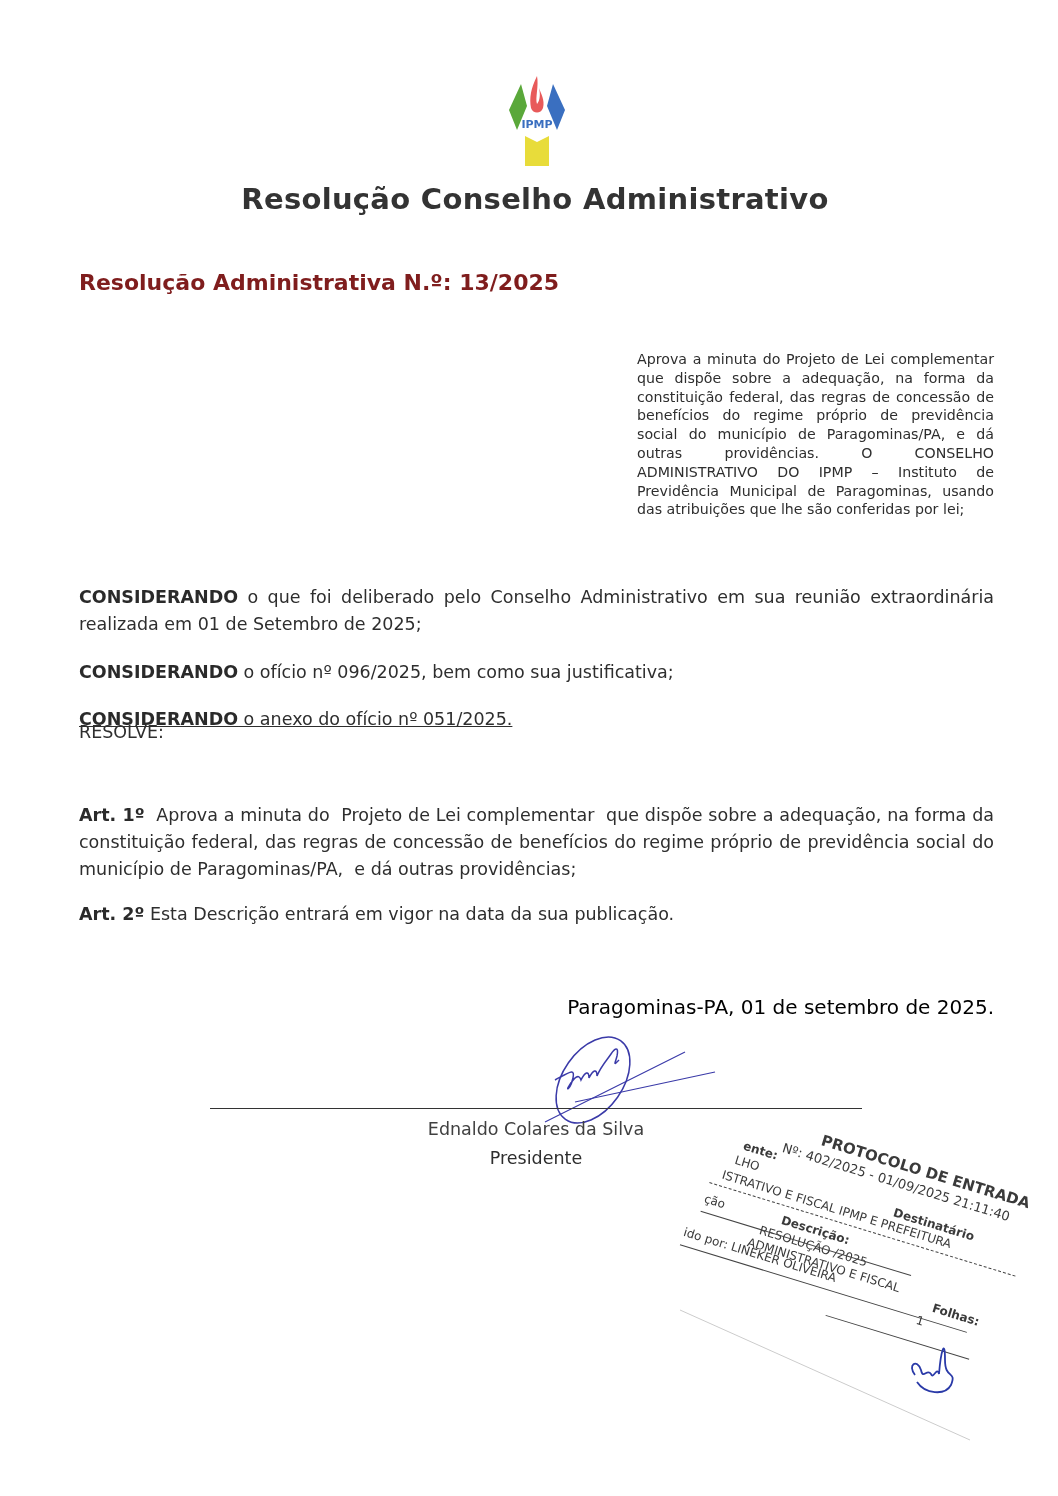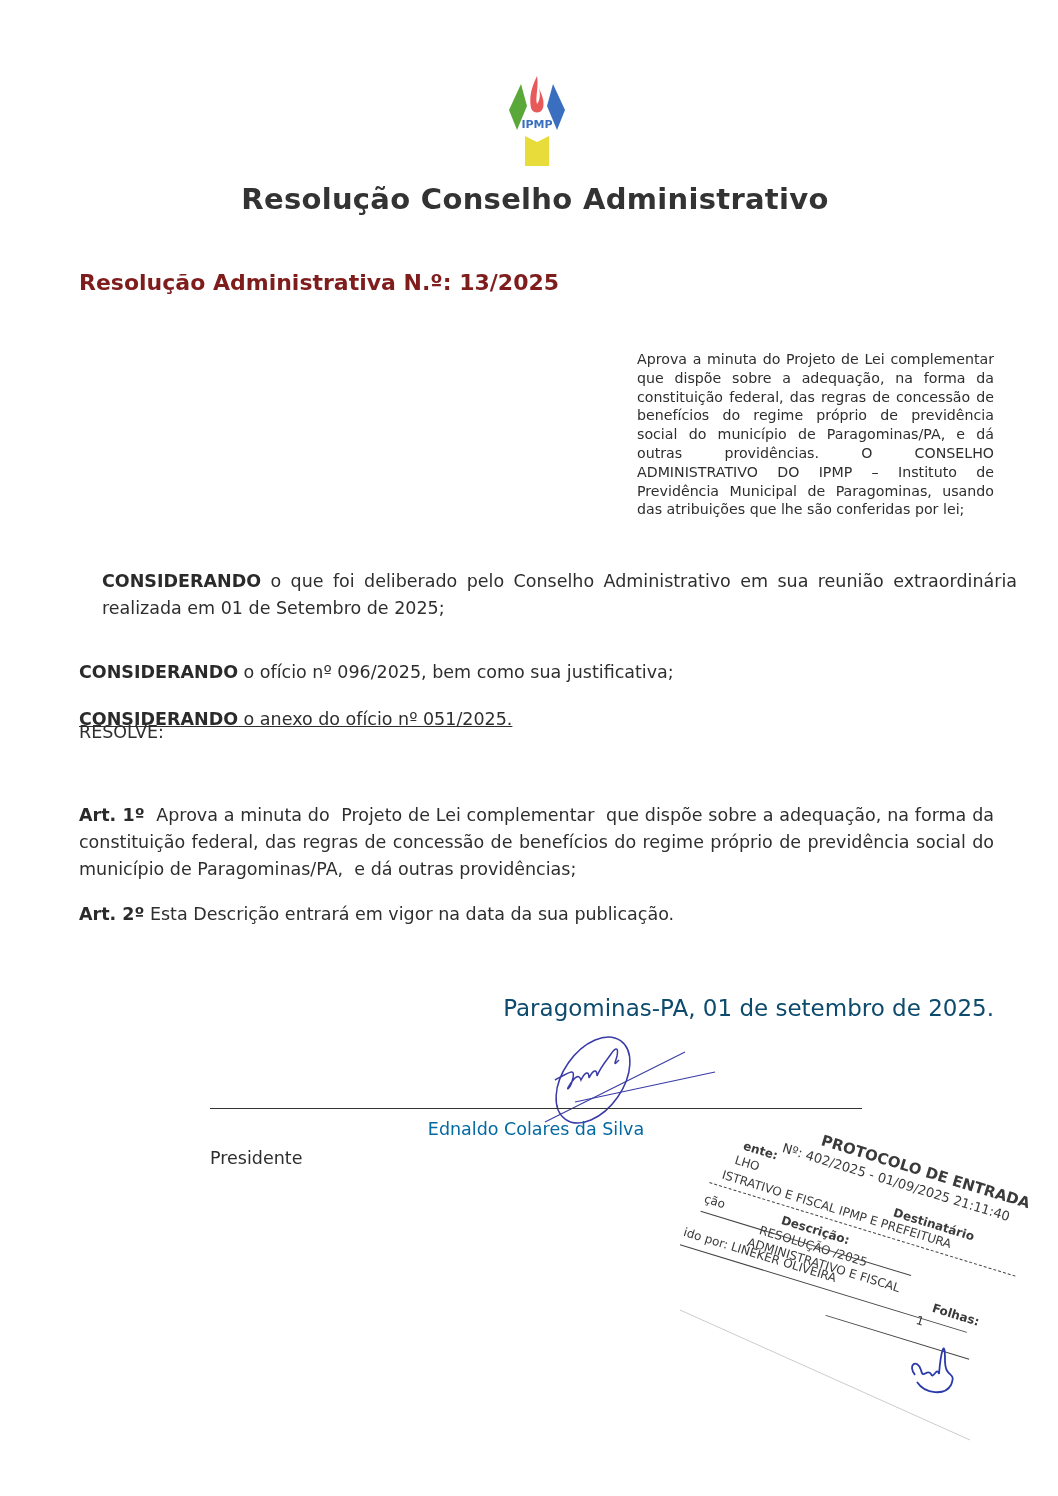--- a/index.html
+++ b/index.html
@@ -8,31 +8,31 @@
   .abs { position: absolute; }
   #logo { left: 505px; top: 72px; width: 64px; height: 100px; }
   #main-title { left: 0; width: 1070px; top: 182px; text-align: center;
                 font-size: 29px; font-weight: bold; color: #333; letter-spacing: 0.3px; }
   #res-number { left: 79px; top: 270px; font-size: 22px; font-weight: bold; color: #7f1d1d; }
   #summary { left: 637px; top: 350px; width: 357px; font-size: 14.2px; line-height: 18.8px;
              text-align: justify; color: #2e2e2e; }
   .para { left: 79px; width: 915px; font-size: 17.5px; line-height: 27px;
           text-align: justify; color: #2e2e2e; }
   .para b { color: #2a2a2a; }
-  #c1 { top: 568px; margin-left: 23px; }
+  #c1 { top: 584px; }
   #c2 { top: 659px; }
   #c3 { top: 706px; text-decoration: underline; }
   #resolve { top: 719px; font-weight: normal; }
   #art1 { top: 802px; }
   #art2 { top: 901px; }
-  #place-date { right: 64px; top: 995px; font-size: 23px; color: #0c4a6e; text-align: center; }
+  #place-date { right: 64px; top: 995px; font-size: 20px; color: #000000; text-align: center; }
   #sig-line { left: 210px; top: 1108px; width: 652px; height: 0; border-top: 1.5px solid #333; }
   #signer-name { left: 210px; width: 652px; top: 1119px; text-align: center;
-                 font-size: 17.5px; color: #0369a1; }
-  #signer-role { left: 210px; width: 652px; top: 1148px; text-align: left;
+                 font-size: 17.5px; color: #404040; }
+  #signer-role { left: 210px; width: 652px; top: 1148px; text-align: center;
                  font-size: 17.5px; color: #2e2e2e; }
   #signature { left: 515px; top: 1030px; width: 210px; height: 105px; }
   #stamp { left: 690px; top: 1145px; width: 320px; height: 250px;
            transform: rotate(17deg); transform-origin: 50% 50%;
            font-family: "DejaVu Sans", sans-serif; color: #3a3a3a; }
   #stamp .t { position: absolute; white-space: nowrap; }
   #stamp .hr { position: absolute; border-top: 1.5px dashed #444; }
   #stamp-sig { left: 905px; top: 1330px; width: 60px; height: 70px; }
   #stamp-edge { left: 680px; top: 1300px; width: 300px; height: 150px; }
 </style>

